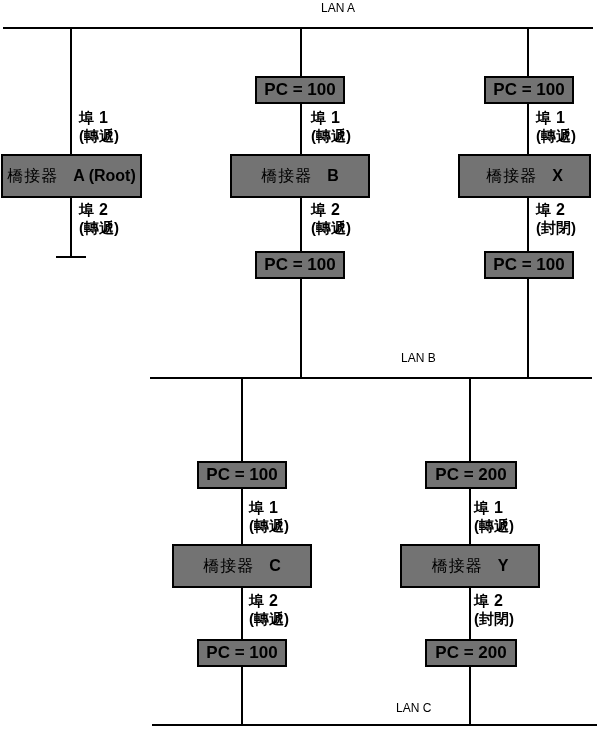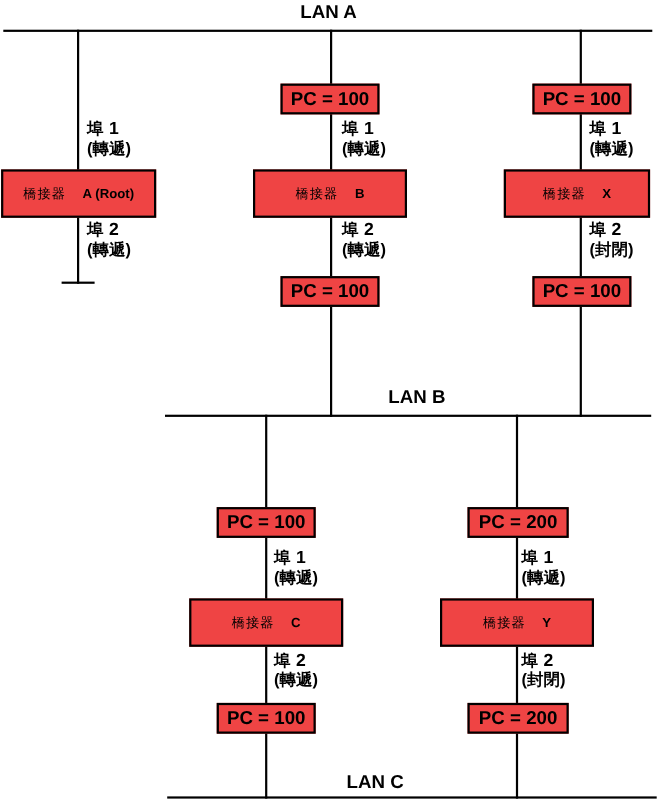--- a/index.html
+++ b/index.html
@@ -4,42 +4,42 @@
 <style>
   html,body{margin:0;padding:0;background:#ffffff;}
   .canvas{
     position:relative;width:600px;height:730px;background:#ffffff;
     font-family:"Liberation Sans","DejaVu Sans",sans-serif;color:#000;
     overflow:hidden;
   }
   .hline{position:absolute;height:2px;background:#000;}
   .vline{position:absolute;width:2px;background:#000;}
   .box{
-    position:absolute;box-sizing:border-box;border:2px solid #000;background:#ef4444;
+    position:absolute;box-sizing:border-box;border:2px solid #000;background:#737373;
     display:flex;align-items:center;justify-content:center;white-space:nowrap;
   }
-  .bridge-box{font-size:12px;letter-spacing:1px;}
+  .bridge-box{font-size:16px;letter-spacing:1px;}
   .bridge-box b{margin-left:15px;letter-spacing:0;}
   .pc-box{font-size:17px;font-weight:bold;}
   .port-label{position:absolute;font-size:15px;line-height:18px;white-space:nowrap;font-weight:bold;}
   .port-label b{margin-left:5px;font-size:16px;}
-  .lan-label{position:absolute;font-size:17px;font-weight:bold;white-space:nowrap;}
+  .lan-label{position:absolute;font-size:12px;font-weight:normal;white-space:nowrap;margin-left:48px;}
 </style>
 </head>
 <body>
 
 <div class="canvas">
 
   <div class="hline" style="left:3px;top:27px;width:590px;"></div>
   <div class="hline" style="left:150px;top:377px;width:442px;"></div>
   <div class="hline" style="left:152px;top:724px;width:445px;"></div>
 
   <div class="lan-label" style="left:273px;top:1px;">LAN A</div>
   <div class="lan-label" style="left:353px;top:351px;text-align:right;">LAN B</div>
-  <div class="lan-label" style="left:315px;top:701px;">LAN C</div>
+  <div class="lan-label" style="left:348px;top:701px;">LAN C</div>
 
   <div class="vline" style="left:70px;top:27px;height:231px;"></div>
   <div class="hline" style="left:56px;top:256px;width:30px;"></div>
   <div class="vline" style="left:300px;top:27px;height:352px;"></div>
   <div class="vline" style="left:527px;top:27px;height:352px;"></div>
   <div class="vline" style="left:241px;top:377px;height:349px;"></div>
   <div class="vline" style="left:469px;top:377px;height:349px;"></div>
 
   <div class="port-label" style="left:79px;top:109px;">
     <div><span>埠</span><b>1</b></div>

